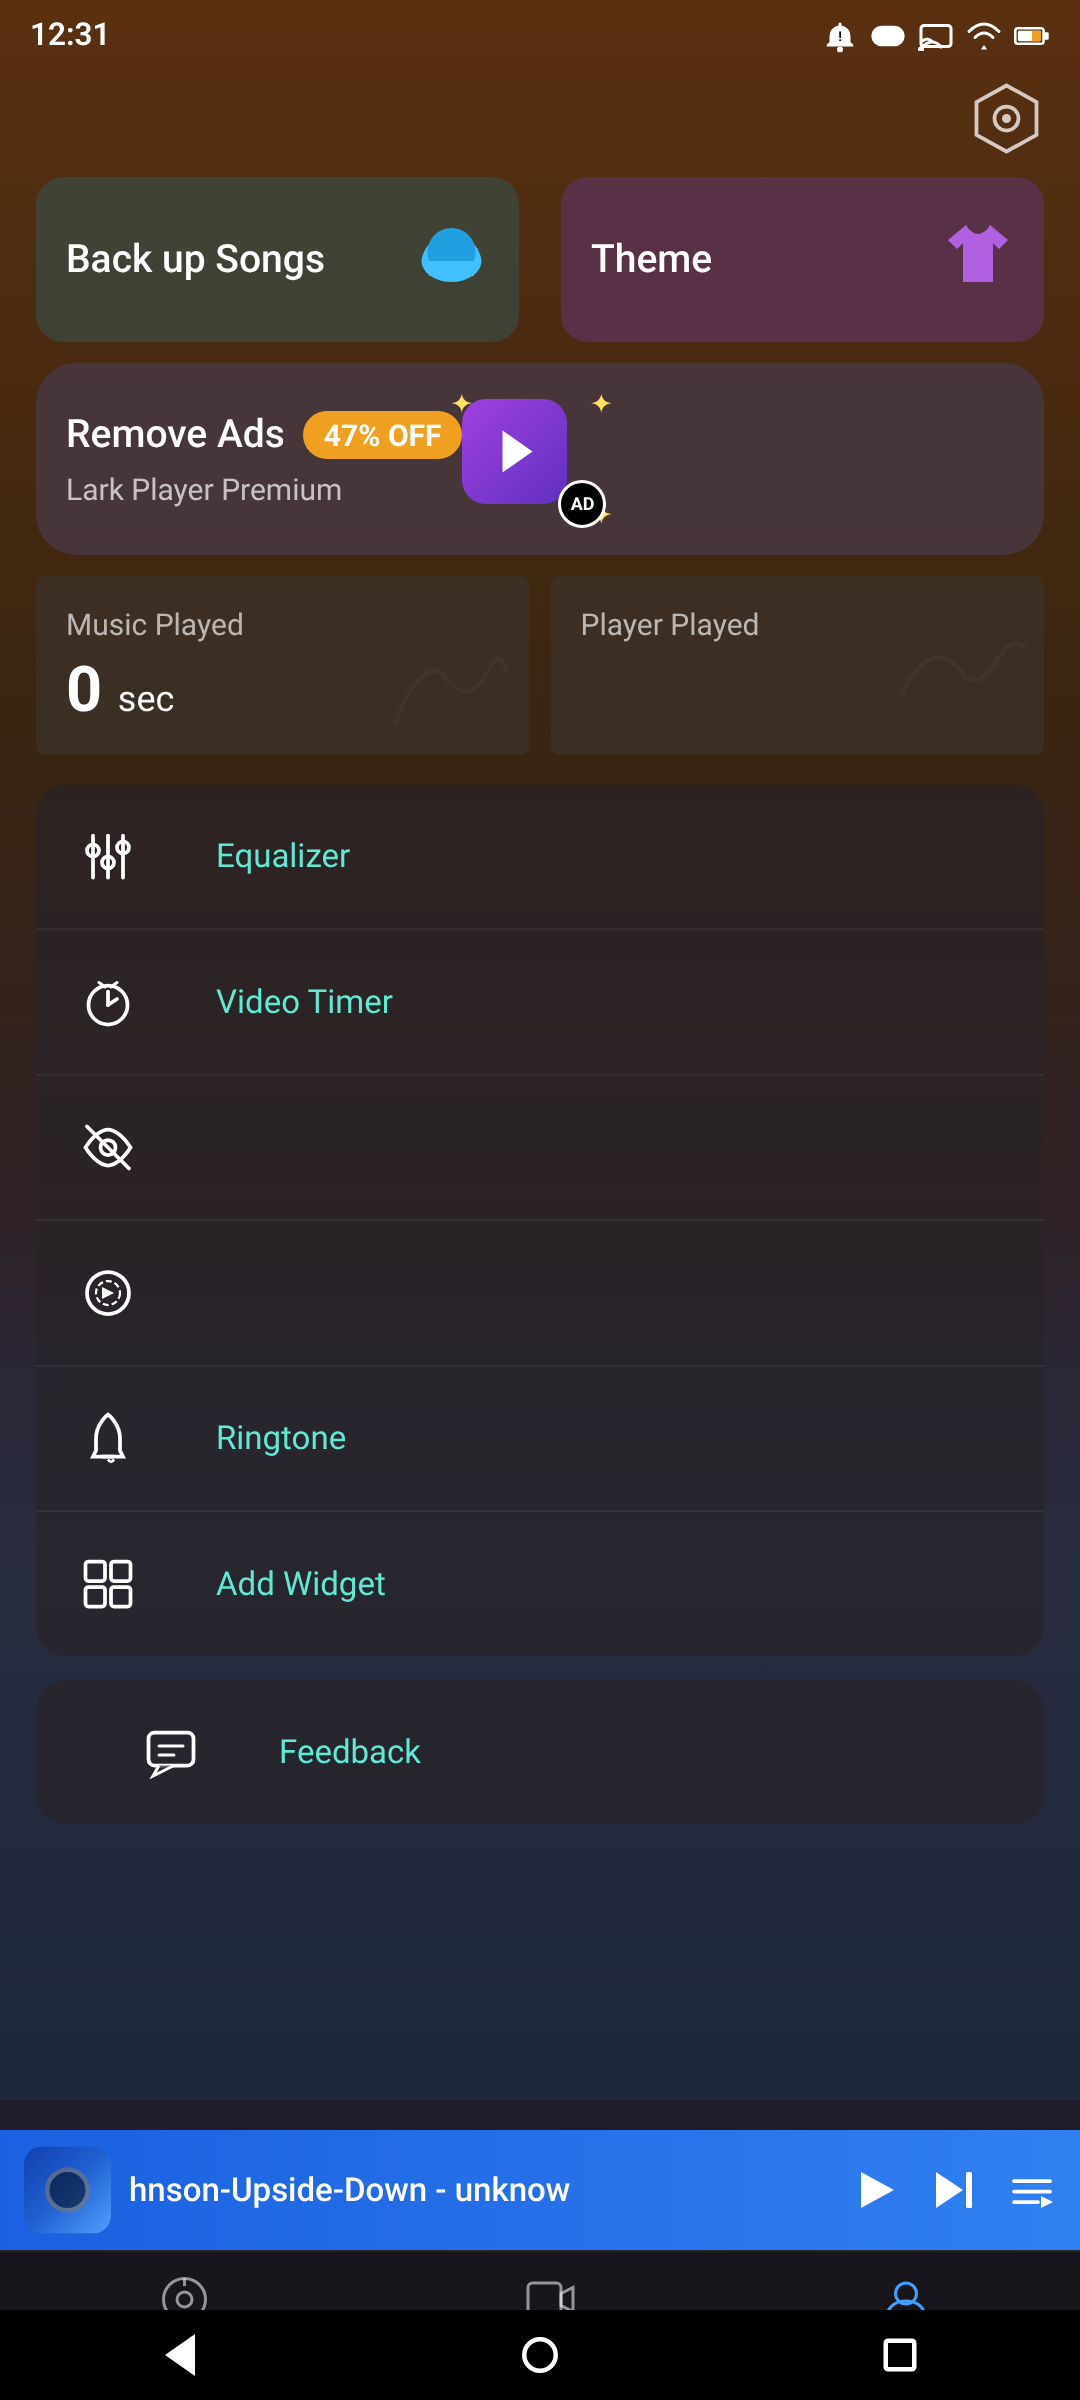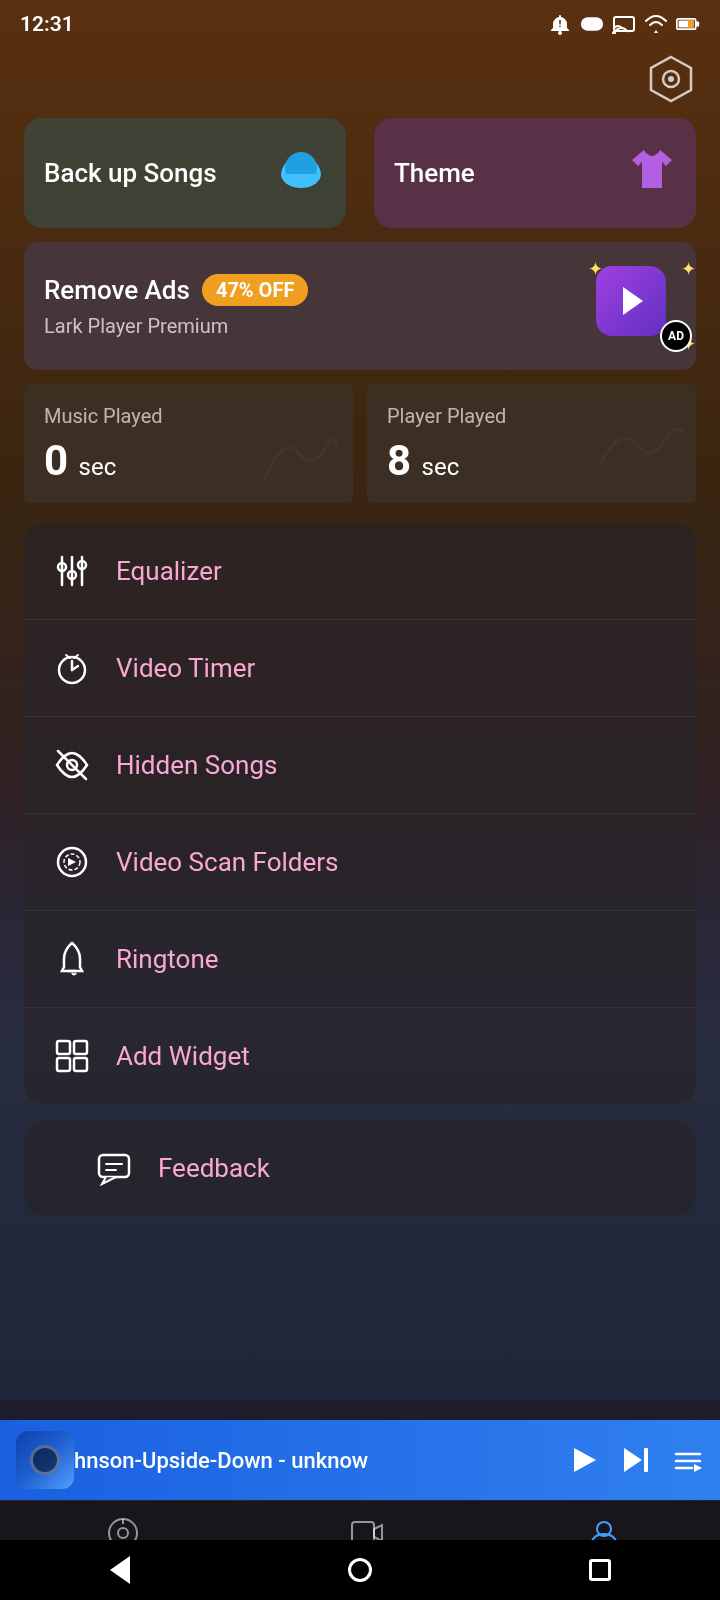--- a/index.html
+++ b/index.html
@@ -87,25 +87,24 @@
       font-weight: 500;
       color: white;
     }
     .card-icon {
       font-size: 44px;
     }
     
     .ads-banner {
       margin: 0 24px 14px;
       background: rgba(70, 55, 65, 0.85);
-      border-radius: 14px;
+      border-radius: 27px;
       padding: 24px 20px;
       display: flex;
       align-items: center;
-      justify-content: space-between;
       min-height: 100px;
     }
     .ads-left { display: flex; flex-direction: column; gap: 8px; }
     .ads-title-row { display: flex; align-items: center; gap: 12px; }
     .ads-title { font-size: 26px; font-weight: 500; color: white; }
     .ads-badge {
       background: #f0a020;
       border-radius: 20px;
       padding: 4px 14px;
       font-size: 20px;
@@ -205,23 +204,24 @@
     .menu-item:last-child { border-bottom: none; }
     .menu-item-icon {
       width: 40px;
       height: 40px;
       display: flex;
       align-items: center;
       justify-content: center;
       flex-shrink: 0;
     }
     .menu-item-label {
-      font-size: 26px;
-      color: #f9a8d4;
+      font-size: 22px;
+      color: #5eead4;
       font-weight: 400;
+      margin-left: 28px;
     }
     
     .feedback-card {
       margin: 0 24px 16px;
       background: rgba(40, 35, 40, 0.7);
       border-radius: 20px;
       overflow: hidden;
       padding-left: 42px;
     }
     .feedback-item {
@@ -235,21 +235,21 @@
       position: fixed;
       bottom: 100px;
       left: 0;
       right: 0;
       width: 720px;
       height: 80px;
       background: linear-gradient(90deg, #1a60e0, #3080f0);
       display: flex;
       align-items: center;
       padding: 0 16px;
-      gap: 0;
+      gap: 12px;
       z-index: 100;
     }
     .np-thumb {
       width: 58px;
       height: 58px;
       border-radius: 12px;
       background: linear-gradient(135deg, #2050d0, #40a0f0);
       flex-shrink: 0;
       overflow: hidden;
       display: flex;
@@ -463,24 +463,20 @@
       </div>
 
       <div class="stat-bg-icon">
         <svg width="90" height="80" viewBox="0 0 90 80" opacity="0.2">
           <path d="M10 70 Q30 20 45 40 Q60 60 75 30 Q80 20 85 35" stroke="white" stroke-width="3" fill="none"></path>
         </svg>
       </div>
     </div>
     <div class="stat-card">
       <div class="stat-label">Player Played</div>
-      <div class="stat-value">
-        <span>8</span>
-        <span class="stat-unit">sec</span>
-      </div>
       <div class="stat-bg-icon">
         <svg width="90" height="80" viewBox="0 0 90 80" opacity="0.2">
           <path d="M5 50 Q25 10 45 35 Q55 50 70 25 Q80 10 88 20" stroke="white" stroke-width="3" fill="none"></path>
         </svg>
       </div>
     </div>
   </div>
 
   <div class="menu-card">
 
@@ -512,33 +508,31 @@
     </div>
 
     <div class="menu-item">
       <div class="menu-item-icon">
         <svg width="36" height="36" viewBox="0 0 36 36" fill="none">
           <path d="M3 18 C8 10 14 6 18 6 C22 6 28 10 33 18 C28 26 22 30 18 30 C14 30 8 26 3 18Z" stroke="white" stroke-width="2.5"></path>
           <circle cx="18" cy="18" r="5" stroke="white" stroke-width="2.5"></circle>
           <line x1="4" y1="4" x2="32" y2="32" stroke="white" stroke-width="2.5" stroke-linecap="round"></line>
         </svg>
       </div>
-      <span class="menu-item-label">Hidden Songs</span>
     </div>
 
     <div class="menu-item">
       <div class="menu-item-icon">
         <svg width="36" height="36" viewBox="0 0 36 36" fill="none">
           <circle cx="18" cy="18" r="14" stroke="white" stroke-width="2.5"></circle>
           <circle cx="18" cy="18" r="8" stroke="white" stroke-width="1.5" stroke-dasharray="4 2"></circle>
           <path d="M18 4 A14 14 0 0 1 32 18" stroke="white" stroke-width="0" fill="none"></path>
           <polyline points="14,14 22,18 14,22" fill="white" stroke="none"></polyline>
         </svg>
       </div>
-      <span class="menu-item-label">Video Scan Folders</span>
     </div>
 
     <div class="menu-item">
       <div class="menu-item-icon">
         <svg width="36" height="36" viewBox="0 0 36 36" fill="none">
           <path d="M18 2 C18 2 10 8 10 18 L10 26 L8 30 L28 30 L26 26 L26 18 C26 8 18 2 18 2Z" stroke="white" stroke-width="2.5" fill="none"></path>
           <line x1="14" y1="30" x2="22" y2="30" stroke="white" stroke-width="2.5"></line>
           <arc></arc>
           <path d="M18 32 Q20 35 22 32" stroke="white" stroke-width="2" fill="none"></path>
         </svg>

